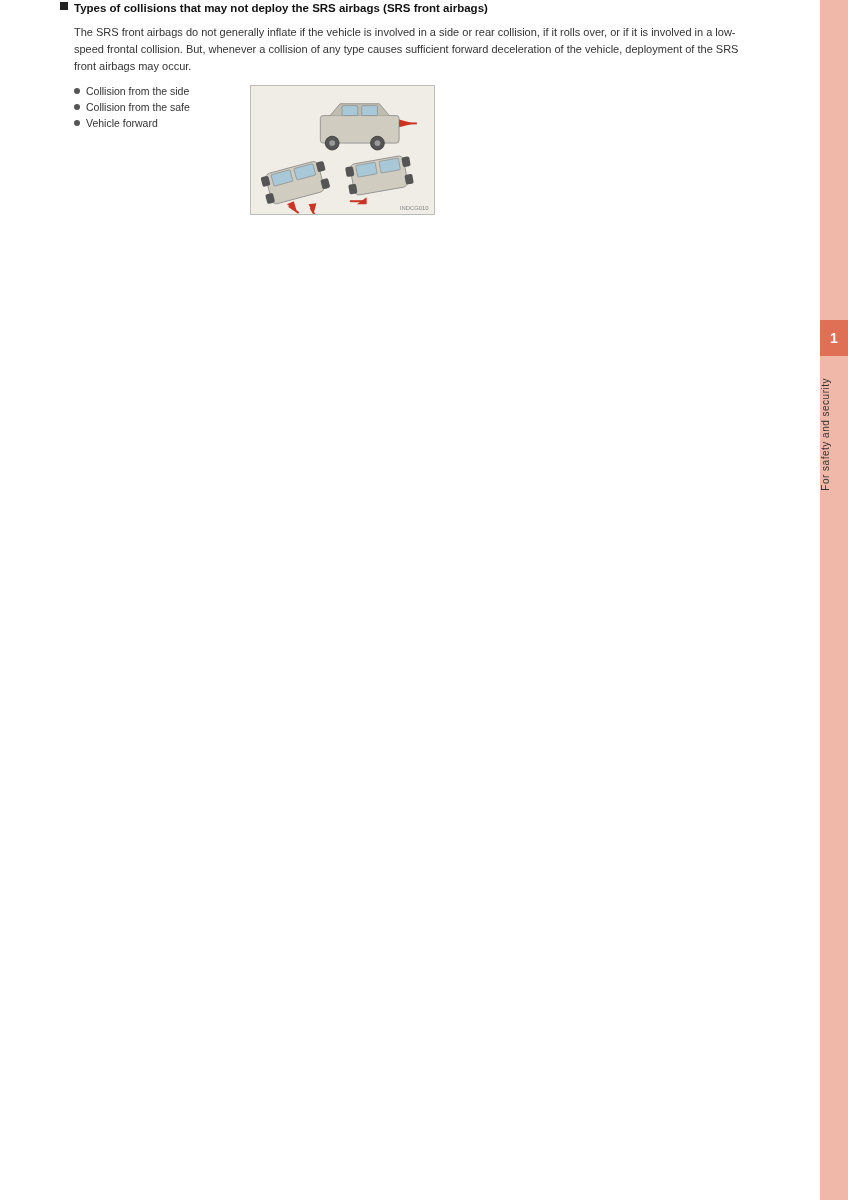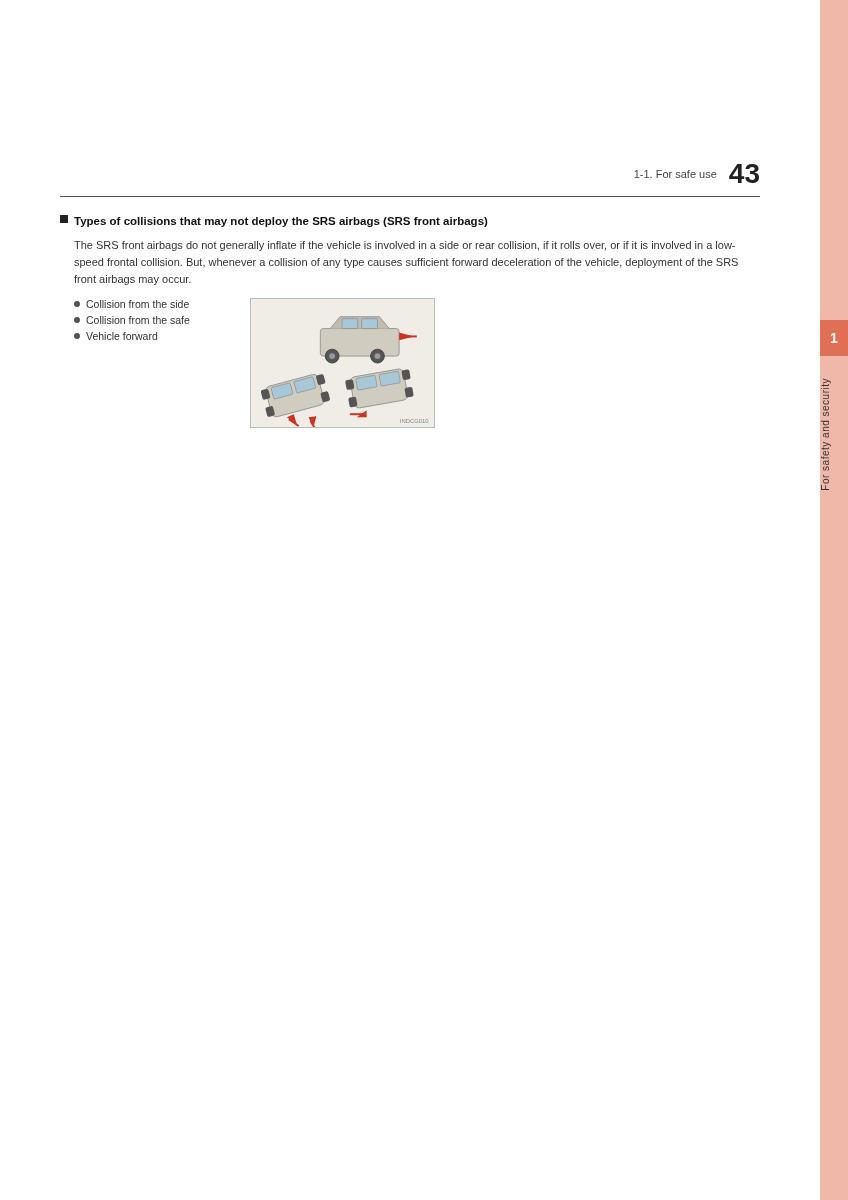--- a/index.html
+++ b/index.html
@@ -188,24 +188,20 @@
     <div class="sidebar-number-box">
       <span>1</span>
     </div>
     <div class="sidebar-text">
       <span>For safety and security</span>
     </div>
   </div>
 
   <div class="main-content">
 
-    <div class="page-header">
-      <span class="header-section-label">1-1. For safe use</span>
-      <span class="header-page-number">43</span>
-    </div>
 
     <div class="section-heading">
       <div class="section-heading-icon"></div>
       <span class="section-heading-text">Types of collisions that may not deploy the SRS airbags (SRS front airbags)</span>
     </div>
 
     <div class="body-text">The SRS front airbags do not generally inflate if the vehicle is involved in a side or rear collision, if it rolls over, or if it is involved in a low-speed frontal collision. But, whenever a collision of any type causes sufficient forward deceleration of the vehicle, deployment of the SRS front airbags may occur.</div>
 
     <div class="content-with-image">
 

